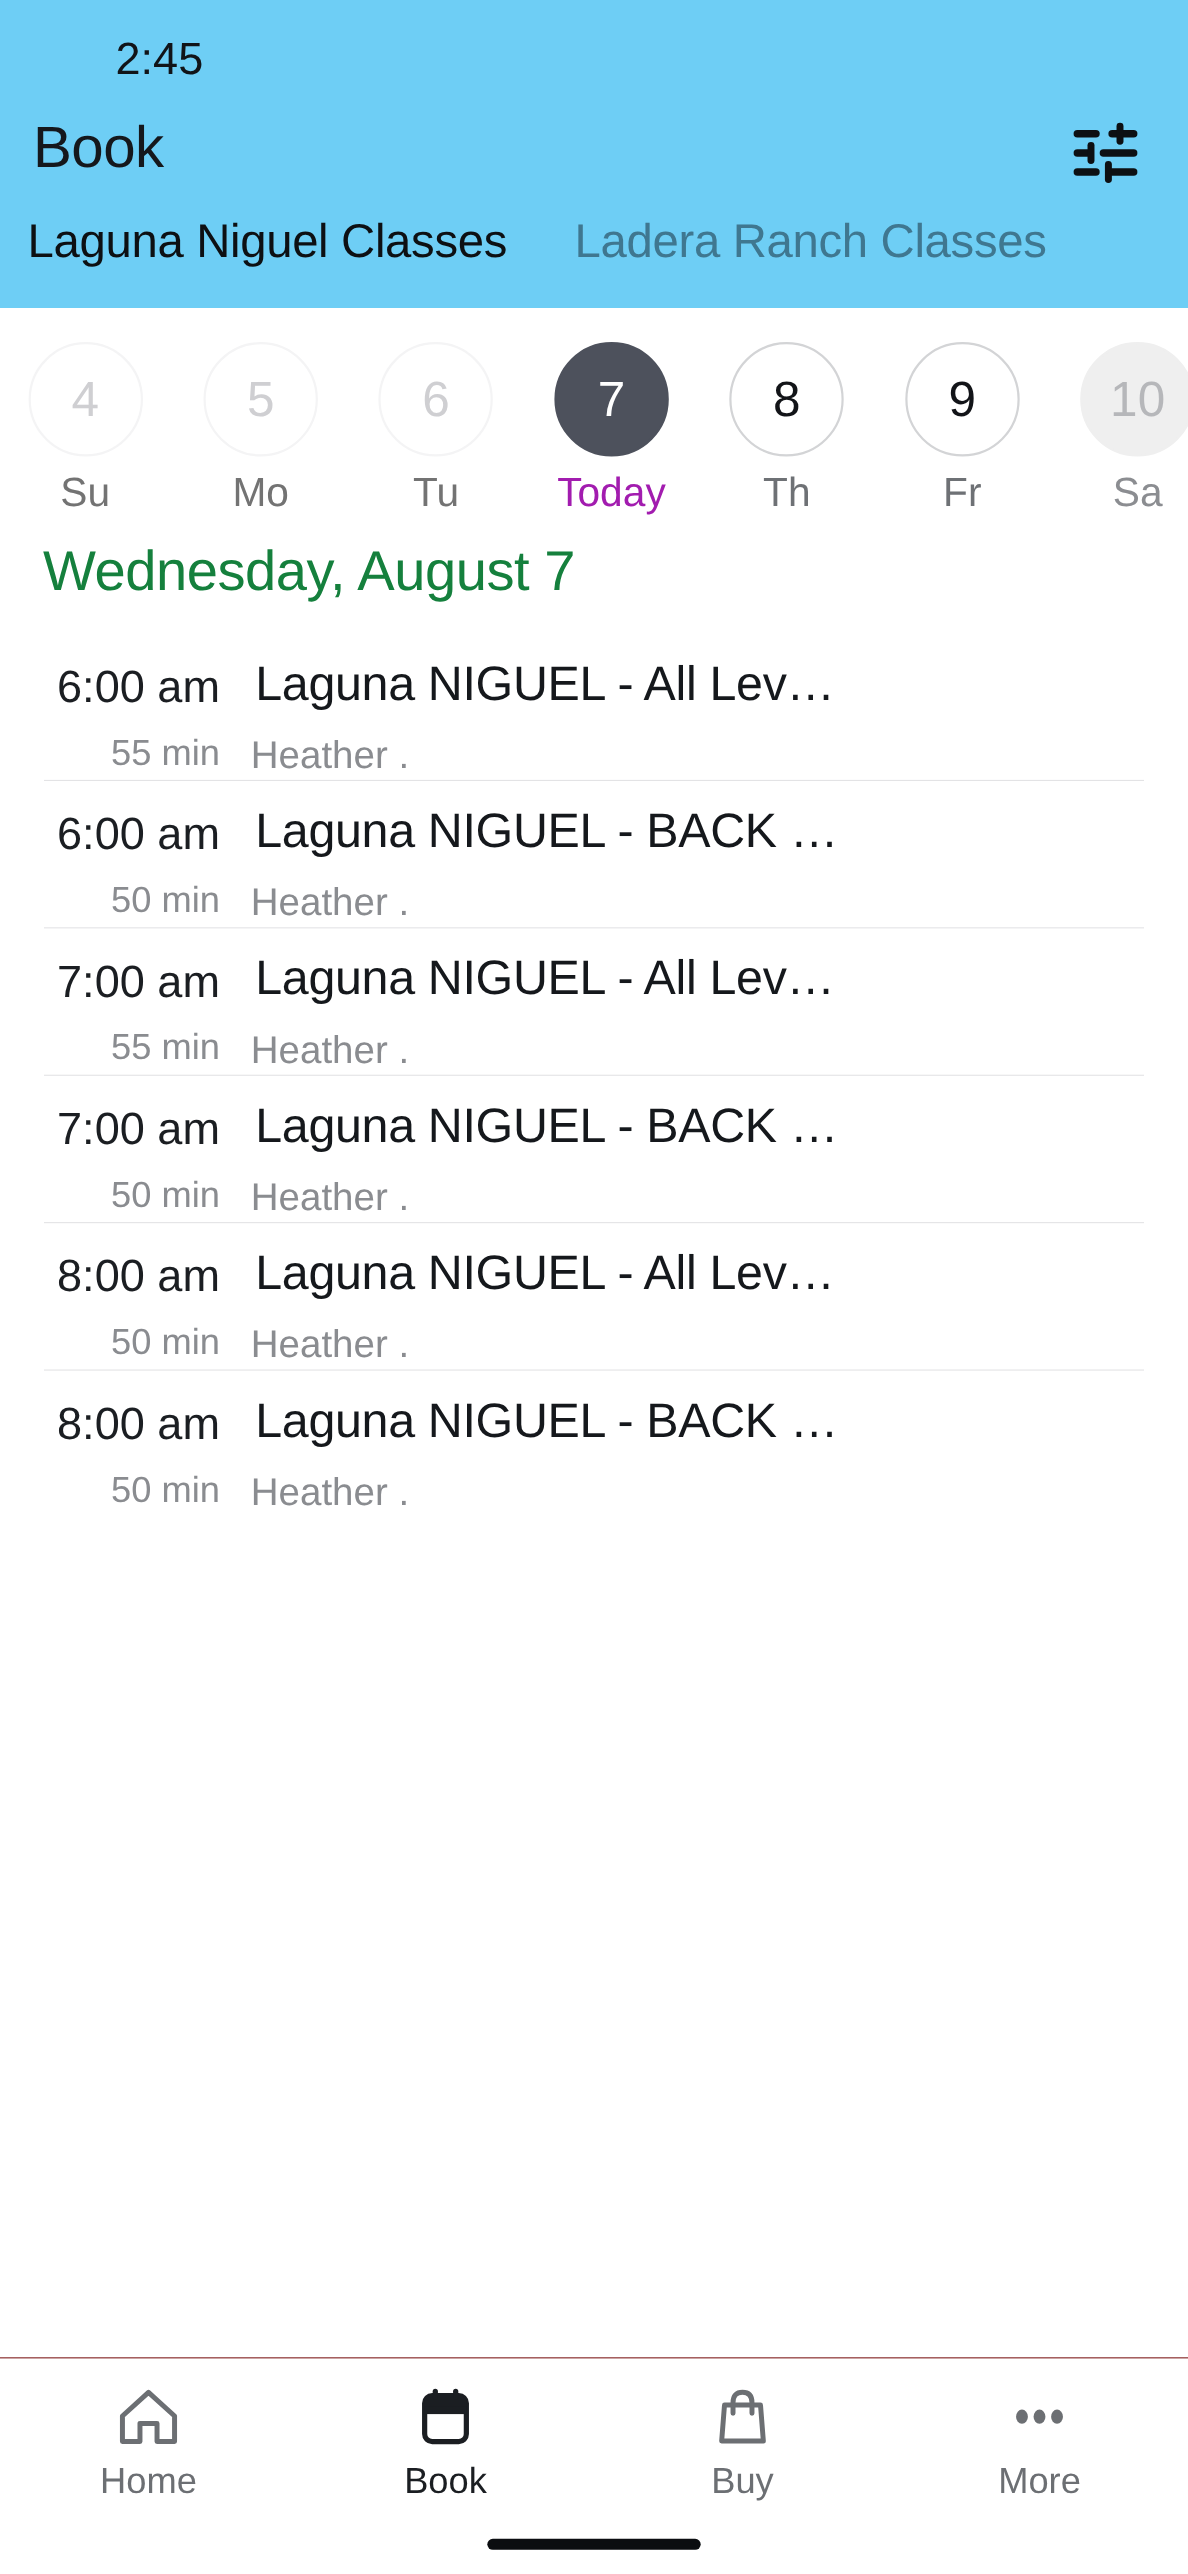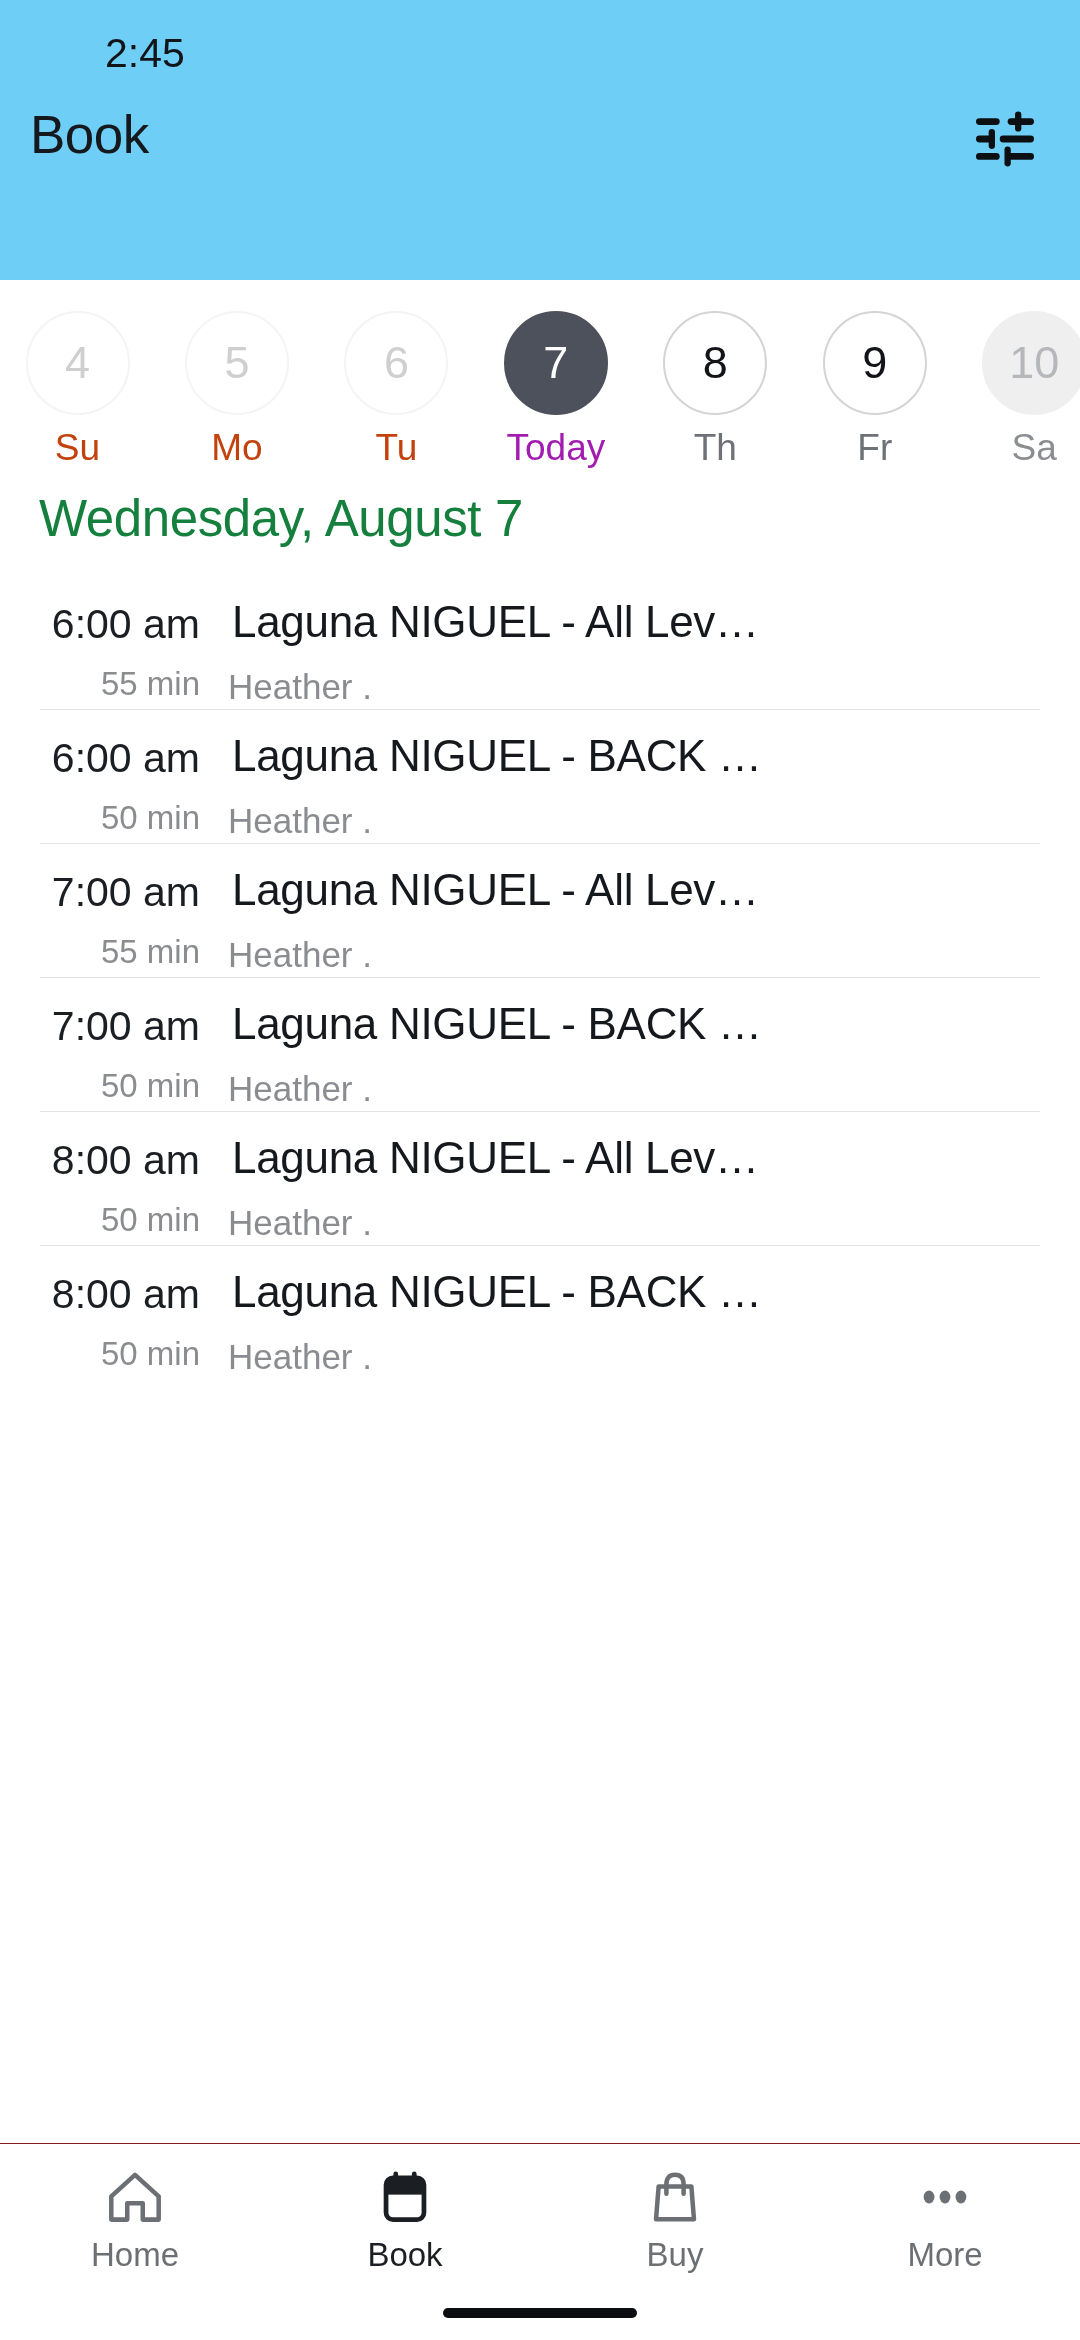--- a/index.html
+++ b/index.html
@@ -61,21 +61,21 @@
   .date-circle {
     width:104px; height:104px; border-radius:50%;
     margin:0 auto; display:flex; align-items:center; justify-content:center;
     font-size:45px;
   }
   .date-circle.past  { border:2px solid #f4f4f5; color:#cfcfd2; background:#fff; }
   .date-circle.sel   { background:#4d515c; color:#ffffff; border:2px solid #4d515c; }
   .date-circle.open  { border:2px solid #d3d4d6; color:#121418; background:#fff; }
   .date-circle.muted { background:#efefef; color:#b6b7ba; border:2px solid #efefef; }
   .date-label { margin-top:12px; font-size:37px; }
-  .date-label.past  { color:#c2410c; }
+  .date-label.past  { color:#737373; }
   .date-label.today { color:#a21caf; }
   .date-label.open  { color:#6e7175; }
   .date-label.muted { color:#8b8d91; }
 
   
   #day-heading {
     position:absolute; top:489px; left:39px;
     font-size:51px; color:#15803d; letter-spacing:-0.4px;
   }
 
@@ -147,20 +147,24 @@
           <rect x="1" y="16.3" width="9" height="2.6" rx="1.3" fill="#0d1013"></rect>
           <rect x="13" y="16.3" width="10" height="2.6" rx="1.3" fill="#0d1013"></rect>
           <rect x="15.8" y="0.6" width="2.4" height="7.6" rx="1.2" fill="#0d1013"></rect>
           <rect x="5.8" y="7.2" width="2.4" height="7.6" rx="1.2" fill="#0d1013"></rect>
           <rect x="11.8" y="13.8" width="2.4" height="7.6" rx="1.2" fill="#0d1013"></rect>
         </svg>
       </span>
     </div>
   </div>
 
+  <div id="tab-bar">
+    <span class="tab" id="tab-laguna">Laguna Niguel Classes</span>
+    <span class="tab" id="tab-ladera">Ladera Ranch Classes</span>
+  </div>
 </div>
 
 <div id="date-strip">
 
   <div class="date-cell">
     <div class="date-circle past">4</div>
     <div class="date-label past">Su</div>
   </div>
 
   <div class="date-cell">

